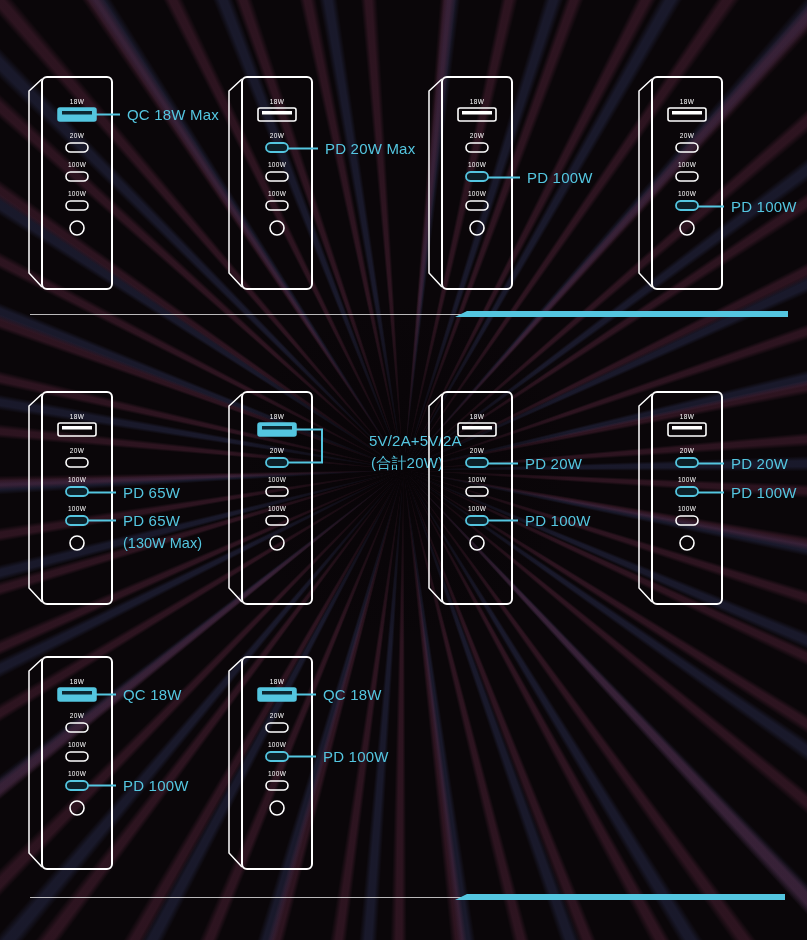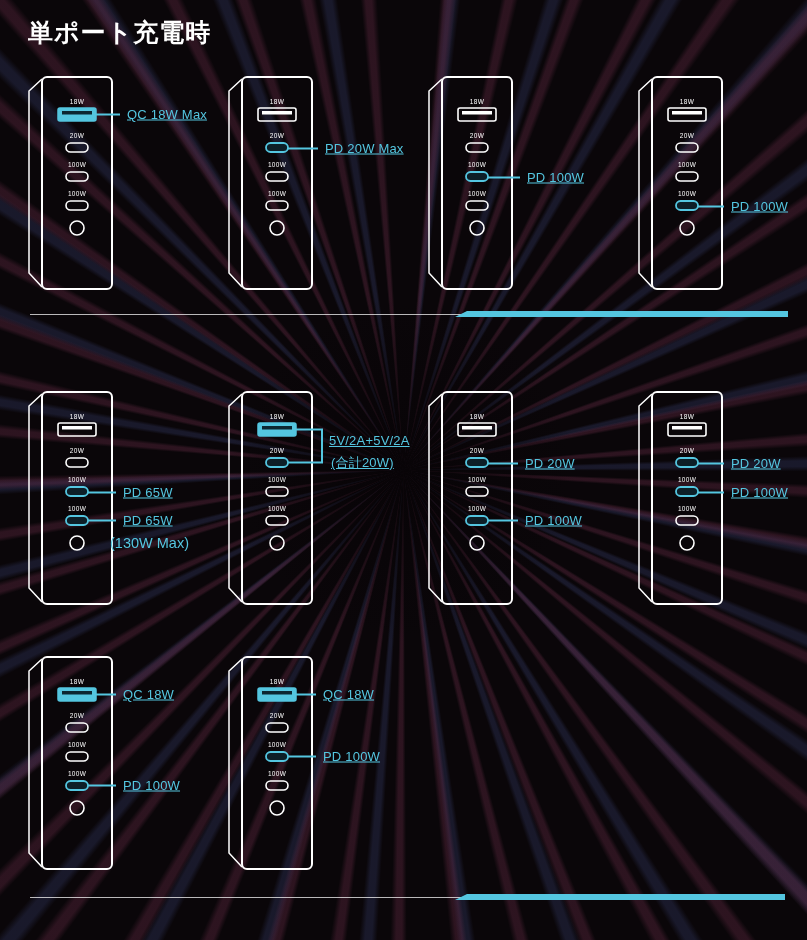--- a/index.html
+++ b/index.html
@@ -20,23 +20,23 @@
   .stroke-w{fill:none;stroke:#fff;stroke-width:1.6;}
   .stroke-body{fill:none;stroke:#fff;stroke-width:2;}
   .stroke-side{fill:none;stroke:#fff;stroke-width:1.5;}
   .fill-w{fill:#fff;stroke:none;}
   .fill-a{fill:#54c6e0;stroke:#54c6e0;stroke-width:1.5;}
   .fill-dark{fill:#0c2732;stroke:none;}
   .stroke-hl{fill:#0d1f28;stroke:#54c6e0;stroke-width:1.8;}
   .plabel{fill:#fff;font-size:6.5px;text-anchor:middle;font-family:"Liberation Sans",sans-serif;letter-spacing:.3px;}
   .callout{position:absolute;display:flex;align-items:center;transform:translateY(-50%);white-space:nowrap;}
   .cl{display:block;height:2px;background:#54c6e0;margin-right:7px;flex:none;}
-  .cl-text{color:#54c6e0;font-size:13px;letter-spacing:.2px;white-space:nowrap;text-decoration:underline;}
+  .cl-text{color:#54c6e0;font-size:15px;letter-spacing:.2px;white-space:nowrap;}
   .note{position:absolute;transform:translateY(-50%);color:#54c6e0;font-size:14.5px;white-space:nowrap;}
-  .note-block{position:absolute;line-height:22px;}
+  .note-block{position:absolute;line-height:22px;margin-left:40px;}
   .bracket path{fill:none;stroke:#54c6e0;stroke-width:2;}
   .hr-thin{position:absolute;height:0;border-top:1px solid rgba(255,255,255,.72);}
   .hr-accent{position:absolute;height:6px;background:#54c6e0;clip-path:polygon(12px 0,100% 0,100% 100%,0 100%);}
   .defs-holder{position:absolute;width:0;height:0;overflow:hidden;}
 </style>
 </head>
 <body>
 
 <div class="scene">
 
@@ -61,21 +61,20 @@
       </g>
       <g id="sym-pC">
         <rect class="stroke-w" x="40" y="0" width="22" height="9" rx="4.5"></rect>
       </g>
       <g id="sym-pC-hl">
         <rect class="stroke-hl" x="40" y="0" width="22" height="9" rx="4.5"></rect>
       </g>
     </defs>
   </svg>
 
-  <div class="title" style="left:28px;top:16px">単ポート充電時</div>
 
   <svg class="charger" style="left:26px;top:75px" width="90" height="216" viewBox="0 0 90 216">
     <use href="#sym-body"></use>
     <use href="#sym-pA-hl"></use>
     <use href="#sym-pC" y="68"></use>
     <use href="#sym-pC" y="97"></use>
     <use href="#sym-pC" y="126"></use>
   </svg>
   <div class="callout" style="left:96px;top:114px">
     <i class="cl" style="width:24px"></i>
@@ -130,21 +129,21 @@
     <use href="#sym-pC-hl" y="126"></use>
   </svg>
   <div class="callout" style="left:88px;top:492px">
     <i class="cl" style="width:28px"></i>
     <span class="cl-text">PD 65W</span>
   </div>
   <div class="callout" style="left:88px;top:520px">
     <i class="cl" style="width:28px"></i>
     <span class="cl-text">PD 65W</span>
   </div>
-  <div class="note" style="left:110px;top:543px">(130W Max)</div>
+  <div class="note" style="left:123px;top:543px">(130W Max)</div>
 
   <svg class="charger" style="left:226px;top:390px" width="90" height="216" viewBox="0 0 90 216">
     <use href="#sym-body"></use>
     <use href="#sym-pA-hl"></use>
     <use href="#sym-pC-hl" y="68"></use>
     <use href="#sym-pC" y="97"></use>
     <use href="#sym-pC" y="126"></use>
   </svg>
   <svg class="bracket" style="position:absolute;left:288px;top:427px" width="36" height="40" viewBox="0 0 36 40">
     <path d="M8,2.5 H34 V35.5 H0"></path>

